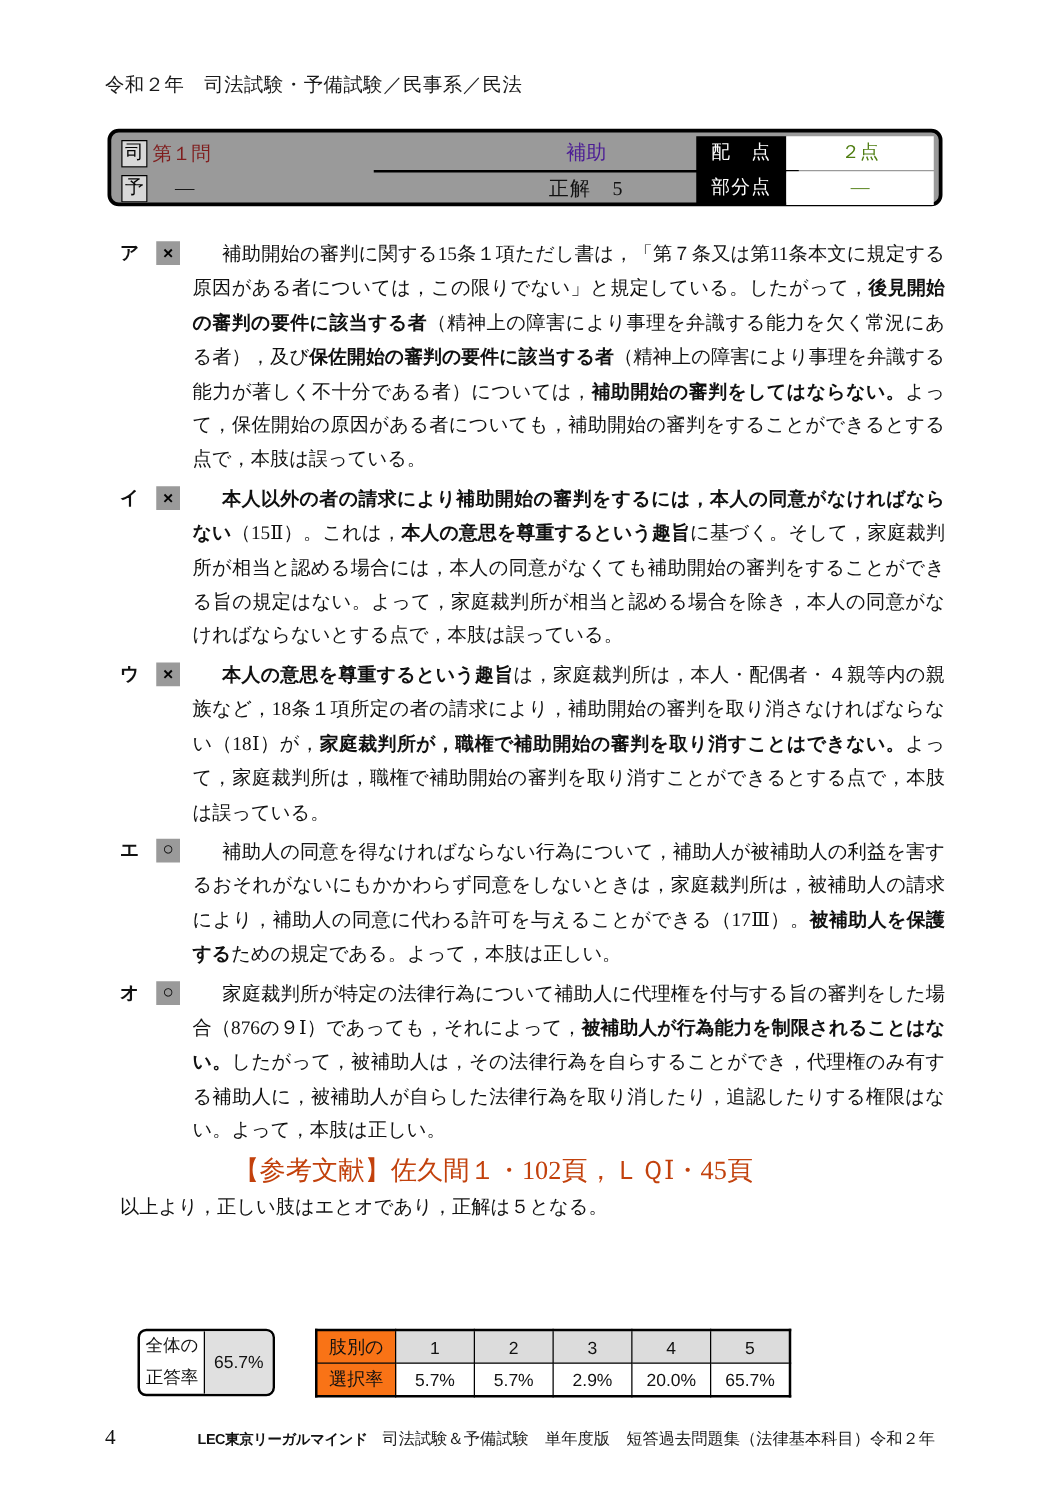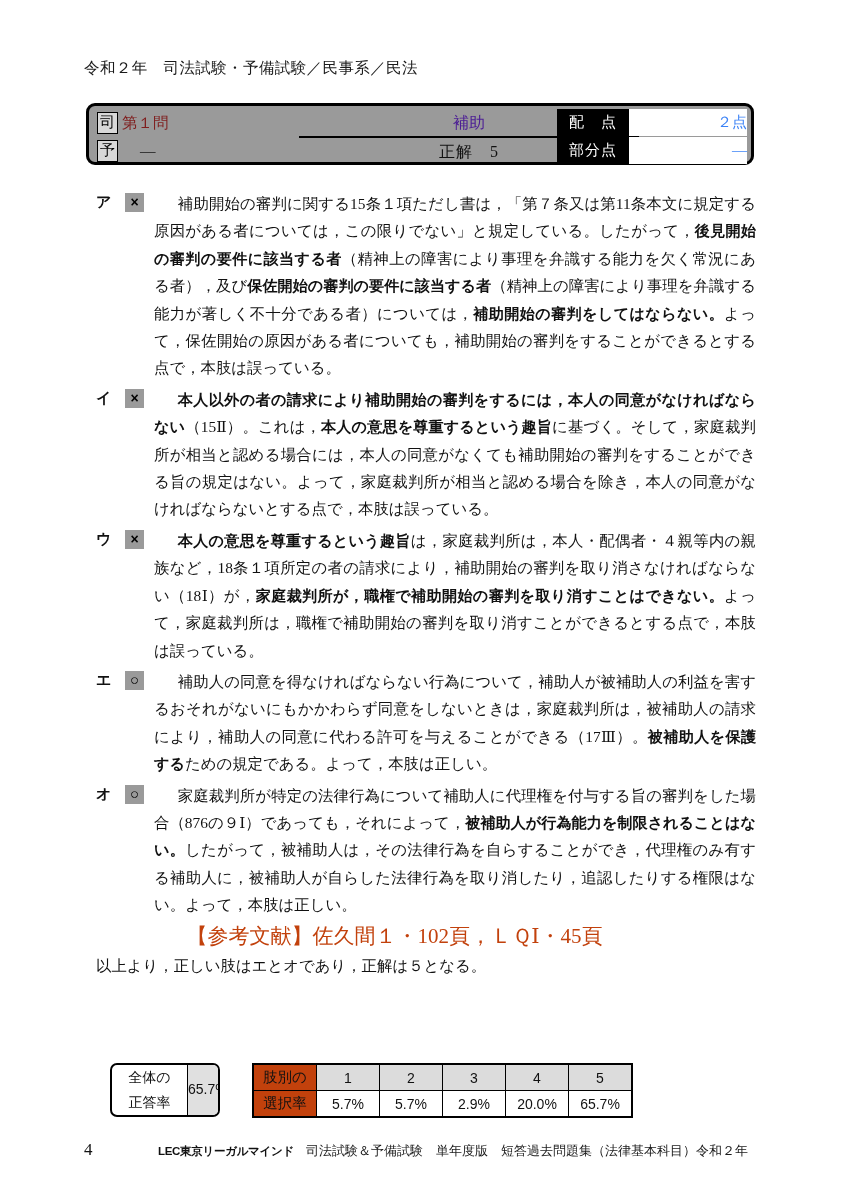--- a/index.html
+++ b/index.html
@@ -119,24 +119,24 @@
     color: #ffffff;
     font-size: 15px;
     line-height: 27px;
     text-align: center;
     letter-spacing: 1px;
     flex: none;
   }
   .sc-value {
     flex: 1;
     background: #ffffff;
-    color: #3b82f6;
+    color: #4d7c0f;
     font-size: 15px;
     line-height: 27px;
-    text-align: right;
+    text-align: center;
   }
 
   
   .body-area {
     position: absolute;
     left: 96px;
     top: 190px;
     width: 660px;
   }
   .item {
@@ -223,21 +223,21 @@
     width: 110px;
     height: 54px;
     box-sizing: border-box;
     border: 2.5px solid #000;
     border-radius: 7px;
     background: #ffffff;
     display: flex;
     overflow: hidden;
   }
   .overall-label {
-    width: 76px;
+    width: 52px;
     flex: none;
     border-right: 1.5px solid #000;
     font-size: 14px;
     line-height: 24.5px;
     text-align: center;
     color: #111;
     padding-top: 1px;
     box-sizing: border-box;
   }
   .overall-value {
@@ -263,21 +263,21 @@
     text-align: center;
     font-size: 14px;
     color: #111;
     font-weight: normal;
     font-family: "Liberation Sans", "DejaVu Sans", sans-serif;
     padding: 0;
   }
   .choice-table th.rowhead,
   .choice-table td.rowhead {
     width: 62px;
-    background: #c2410c;
+    background: #f97316;
     font-family: "Liberation Serif", "DejaVu Serif", serif;
     font-size: 14.5px;
   }
   .choice-table thead th:not(.rowhead) {
     background: #dcdcdc;
   }
 
   
   .footer {
     position: absolute;

